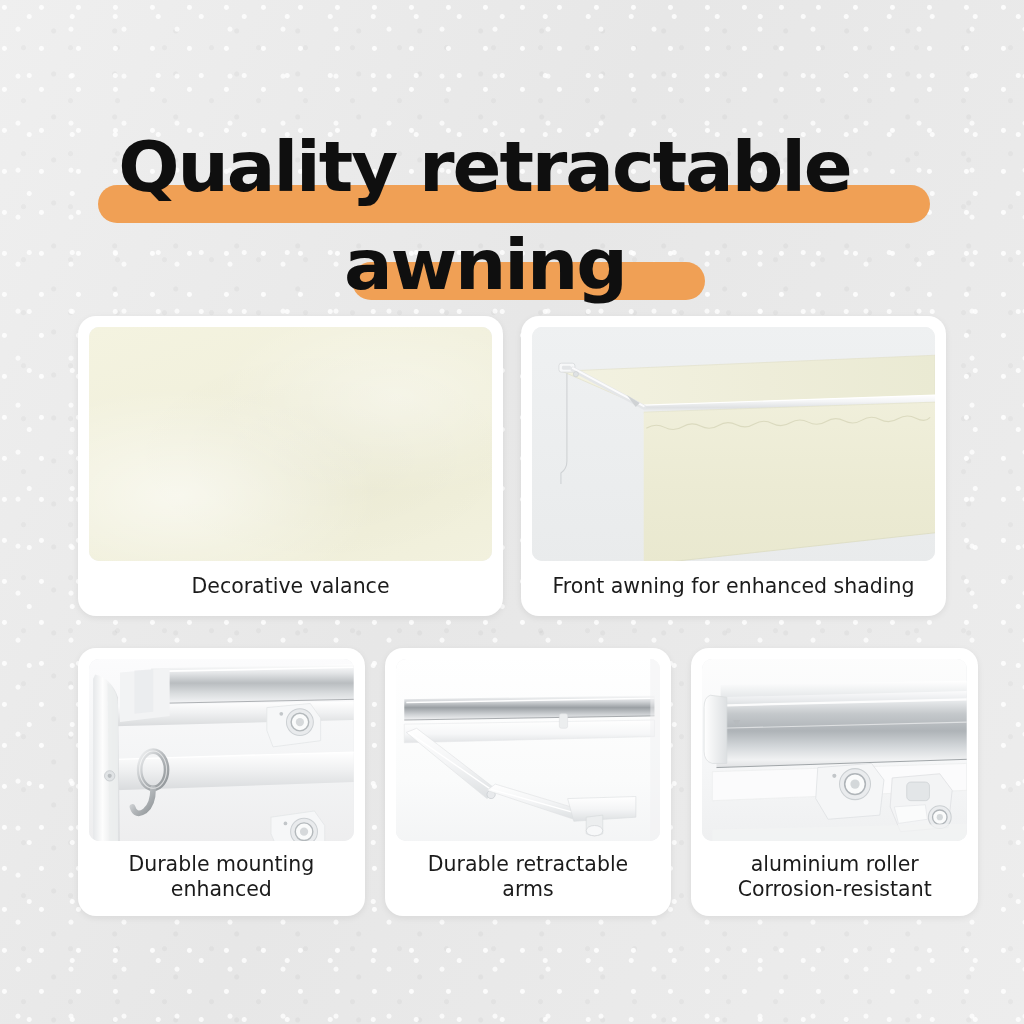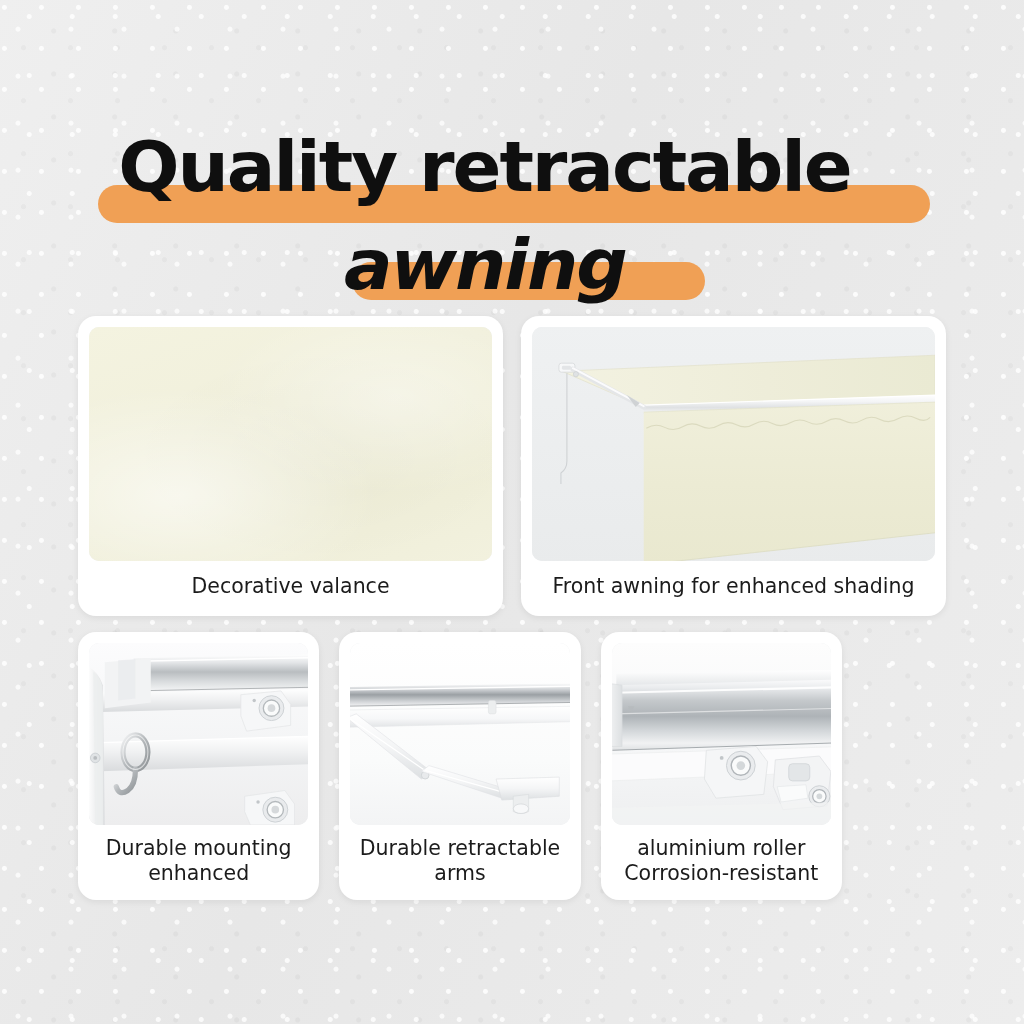--- a/index.html
+++ b/index.html
@@ -68,38 +68,38 @@
     font-family: "DejaVu Sans", sans-serif;
     font-weight: 700;
     font-size: 71px;
     letter-spacing: -2.0px;
     line-height: 1;
     color: #0f0f0f;
     white-space: nowrap;
     transform: scaleX(1.03);
   }
   .heading-line-1 .hl-text { font-size: 70px; }
-  .heading-line-2 { height: 82px; margin-top: 4px; font-style: italic; }
+  .heading-line-2 { height: 82px; margin-top: 4px; }
   .heading-line-2 .hl-text { font-size: 70px; }
 
   
   .grid-top {
     position: absolute;
     left: 78px;
     top: 316px;
     width: 868px;
     height: 300px;
     display: flex;
     gap: 18px;
   }
   .grid-bottom {
     position: absolute;
     left: 78px;
-    top: 632px;
-    width: 764px;
+    top: 648px;
+    width: 900px;
     height: 268px;
     display: flex;
     gap: 20px;
   }
 
   .card {
     background: #ffffff;
     border-radius: 18px;
     box-shadow: 0 2px 7px rgba(0,0,0,0.07);
     display: flex;

